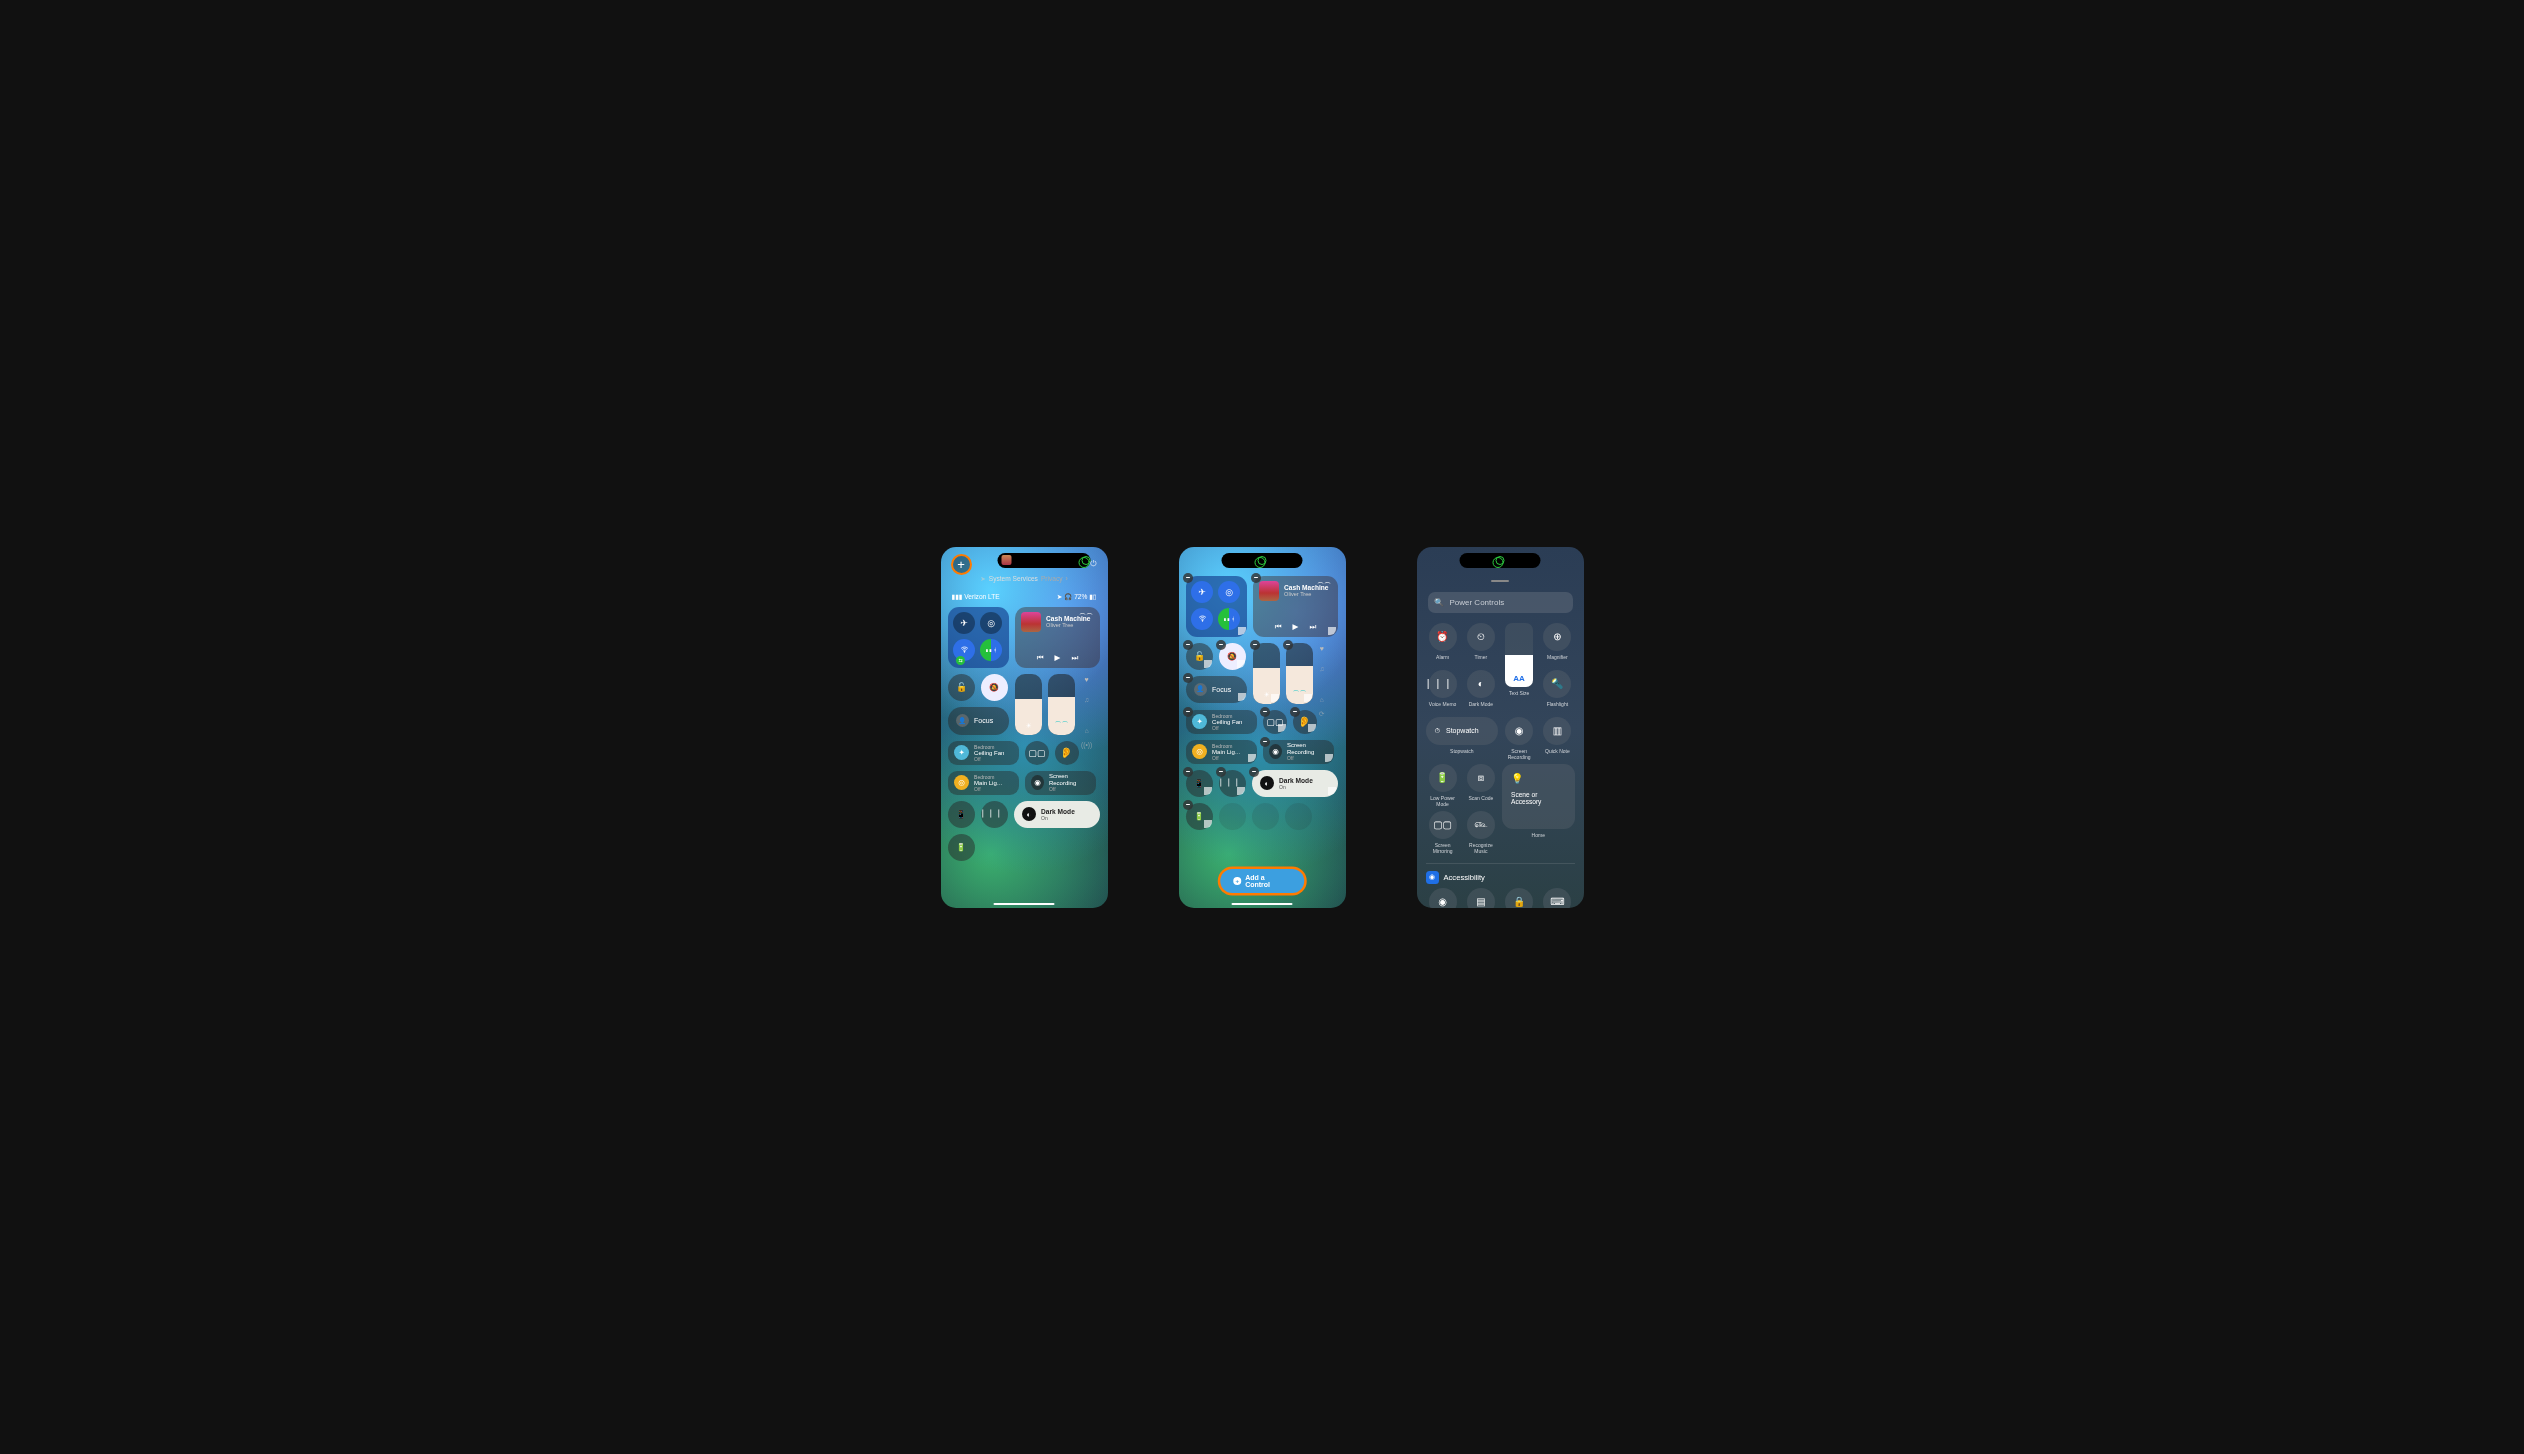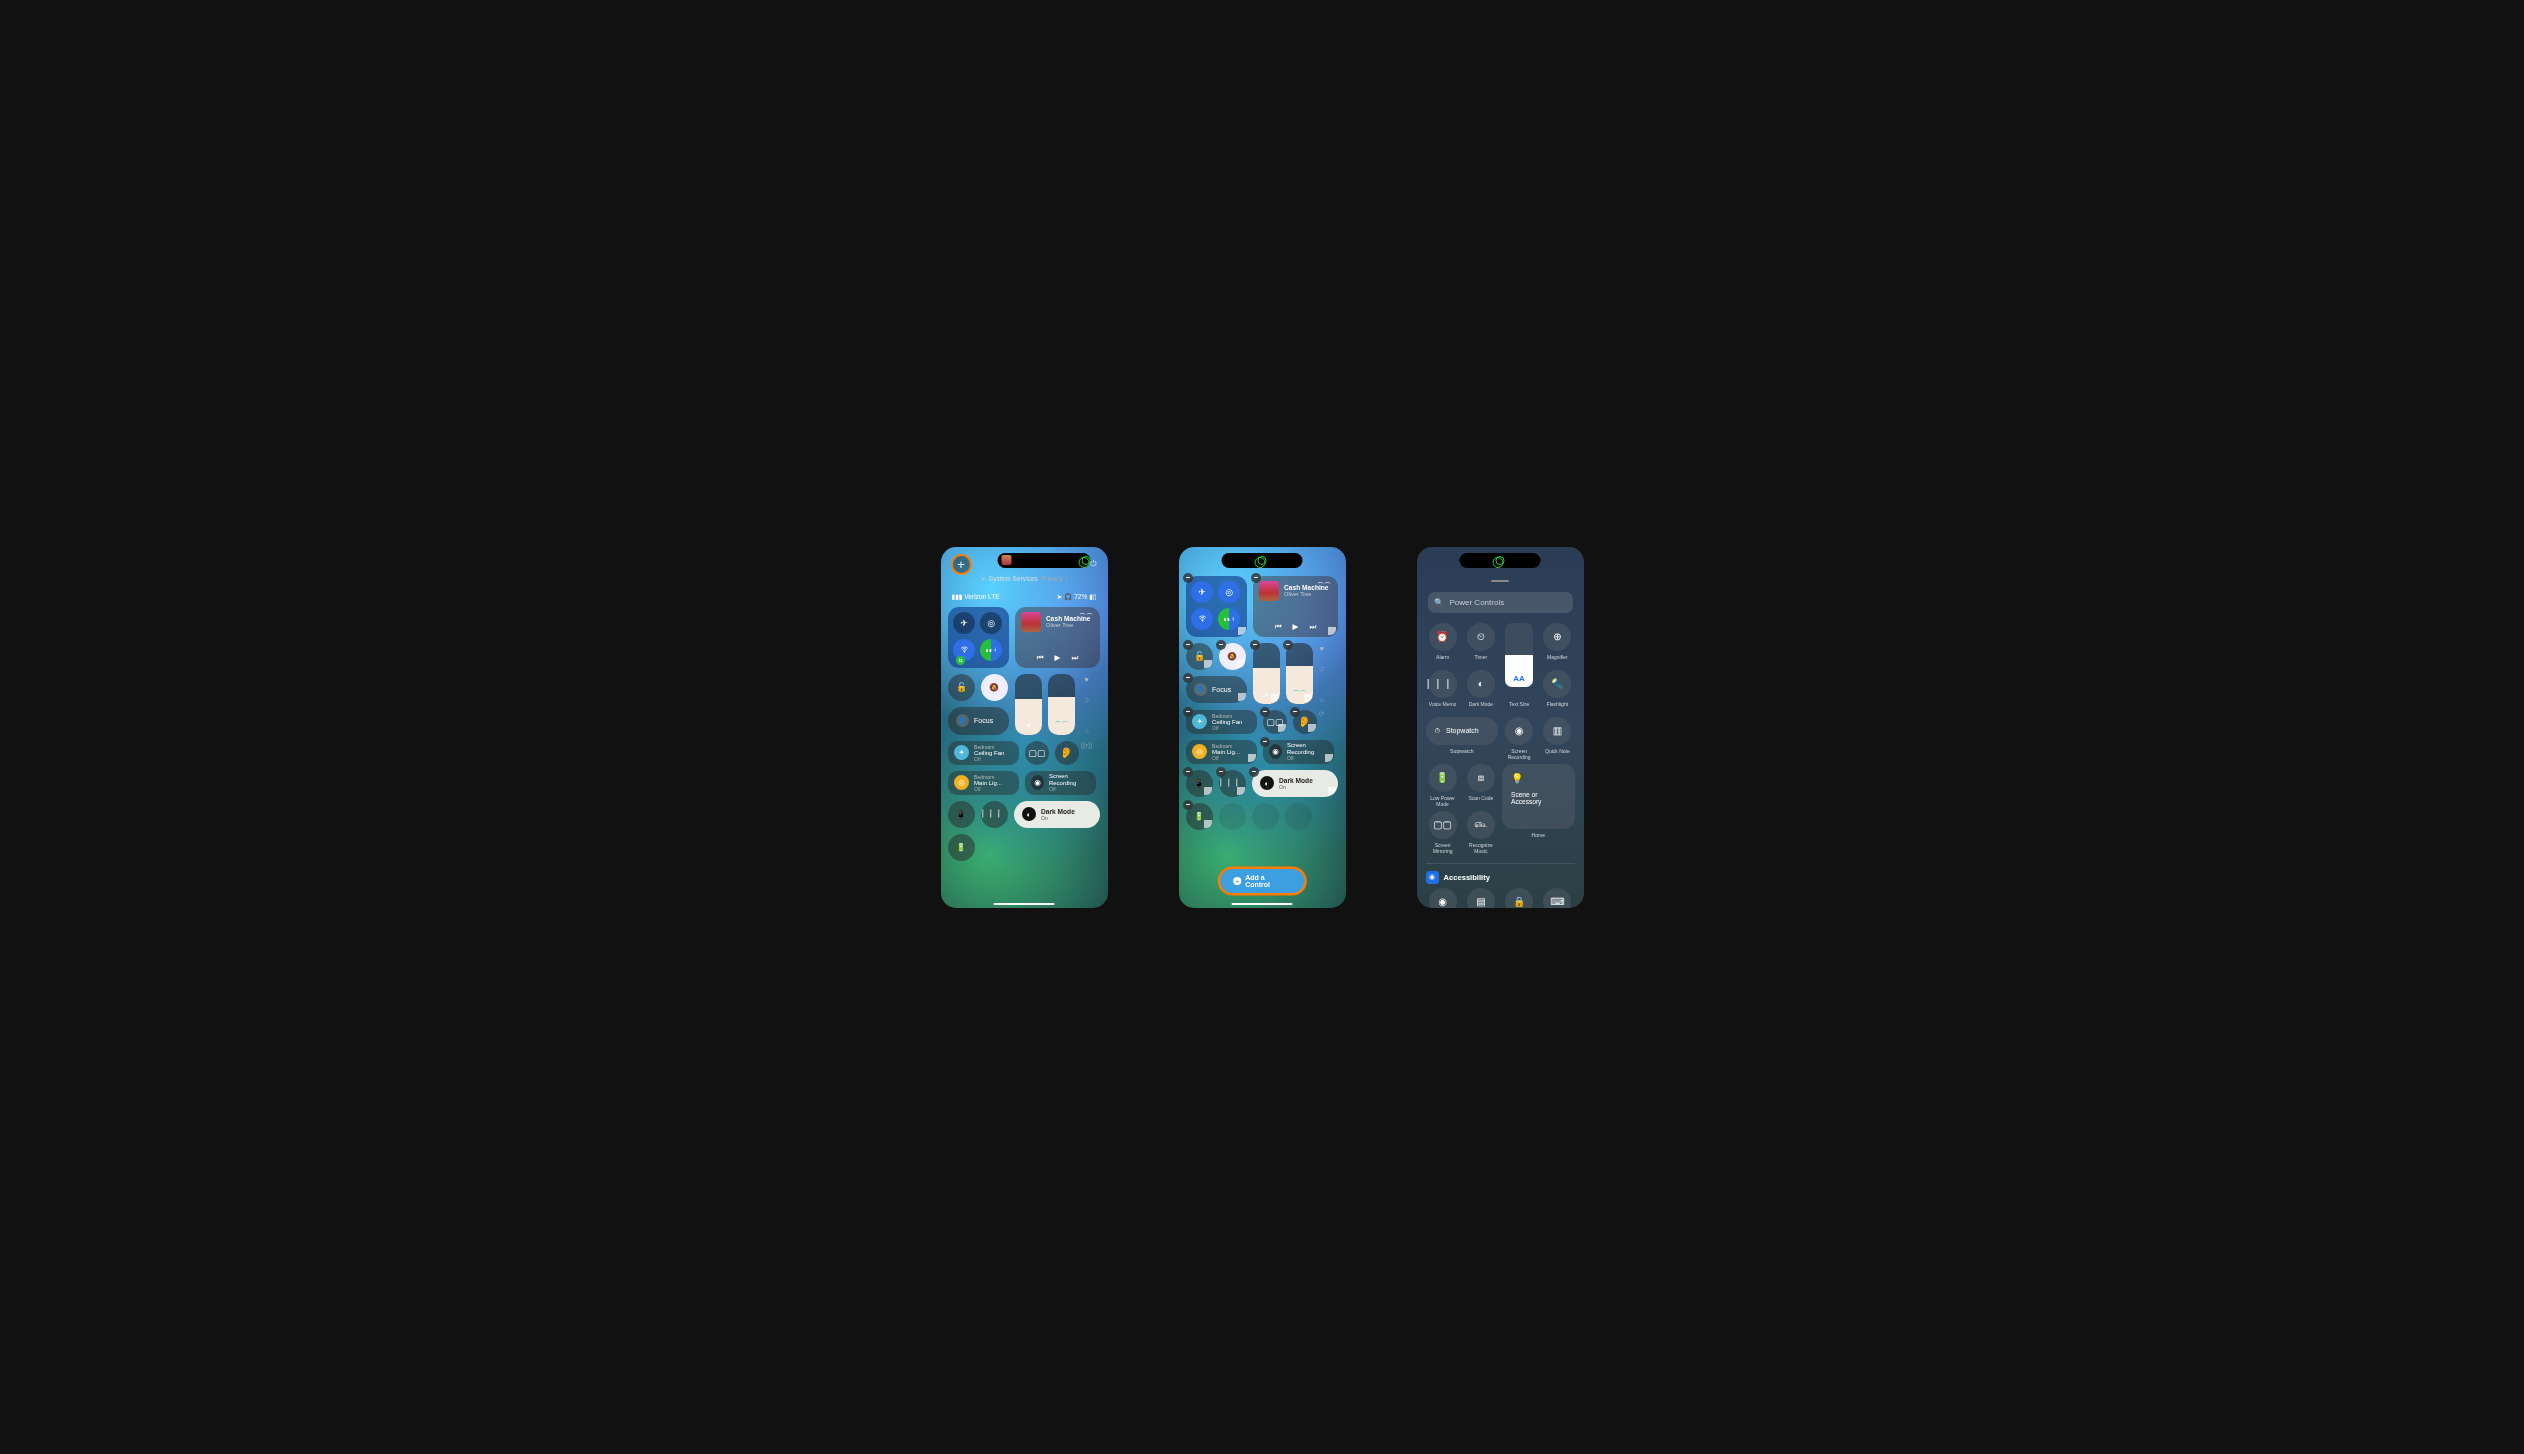--- a/index.html
+++ b/index.html
@@ -107,21 +107,21 @@
   .gbtn{width:28px;height:28px;border-radius:50%;background:rgba(90,100,110,.4);display:flex;align-items:center;justify-content:center;font-size:10px;color:#fff;}
   .glabel{font-size:5px;color:#d0d4d9;text-align:center;line-height:1.2;height:12px;}
   .gwide{grid-column:span 2;}
   .gwide .gbtn{width:100%;border-radius:14px;height:28px;justify-content:flex-start;padding:0 9px;gap:6px;font-size:7px;}
   .glarge{grid-column:span 2;grid-row:span 2;}
   .glarge .gbtn{width:100%;height:65px;border-radius:11px;flex-direction:column;gap:7px;align-items:flex-start;padding:9px;font-size:7px;justify-content:flex-start;}
   .textsize{width:28px;height:64px;background:rgba(90,100,110,.35);border-radius:7px;overflow:hidden;display:flex;flex-direction:column;justify-content:flex-end;}
   .textsize .tfill{background:#fff;height:50%;display:flex;align-items:flex-end;justify-content:center;color:#2371e8;font-weight:700;padding-bottom:4px;}
   .section-head{grid-column:1/-1;display:flex;align-items:center;gap:5px;margin-top:5px;padding-top:7px;border-top:0.5px solid rgba(200,200,200,.15);}
   .section-head .sic{width:13px;height:13px;border-radius:3.5px;background:#1f6fe6;display:flex;align-items:center;justify-content:center;font-size:7px;}
-  .section-head .slabel{font-size:7.6px;font-weight:700;}
+  .section-head .slabel{font-size:7.6px;font-weight:400;}
   svg{width:1em;height:1em;}
 </style>
 </head>
 <body>
 
 <div class="row">
 
 <div class="phone">
   <div class="status-island island-wide island-left">
     <div class="album-mini"></div>
@@ -424,21 +424,21 @@
 
   <div class="grid4">
     <div class="gcell">
           <div class="gbtn">⏰</div>
           <div class="glabel">Alarm</div>
         </div>
     <div class="gcell">
           <div class="gbtn">⏲</div>
           <div class="glabel">Timer</div>
         </div>
-    <div class="gcell" style="grid-row:span 2;justify-content:space-between;">
+    <div class="gcell" style="grid-row:span 2;">
       <div class="textsize">
             <div class="tfill">
               <span>AA</span>
             </div>
           </div>
       <div class="glabel">Text Size</div>
     </div>
     <div class="gcell">
           <div class="gbtn">⊕</div>
           <div class="glabel">Magnifier</div>

